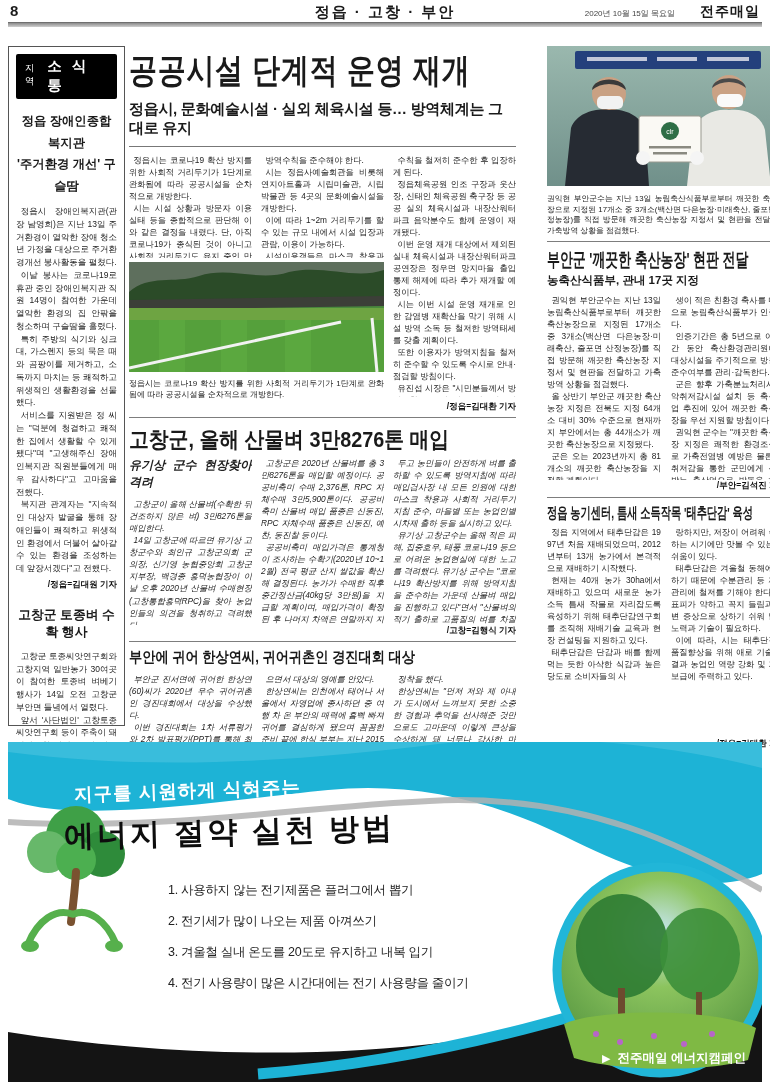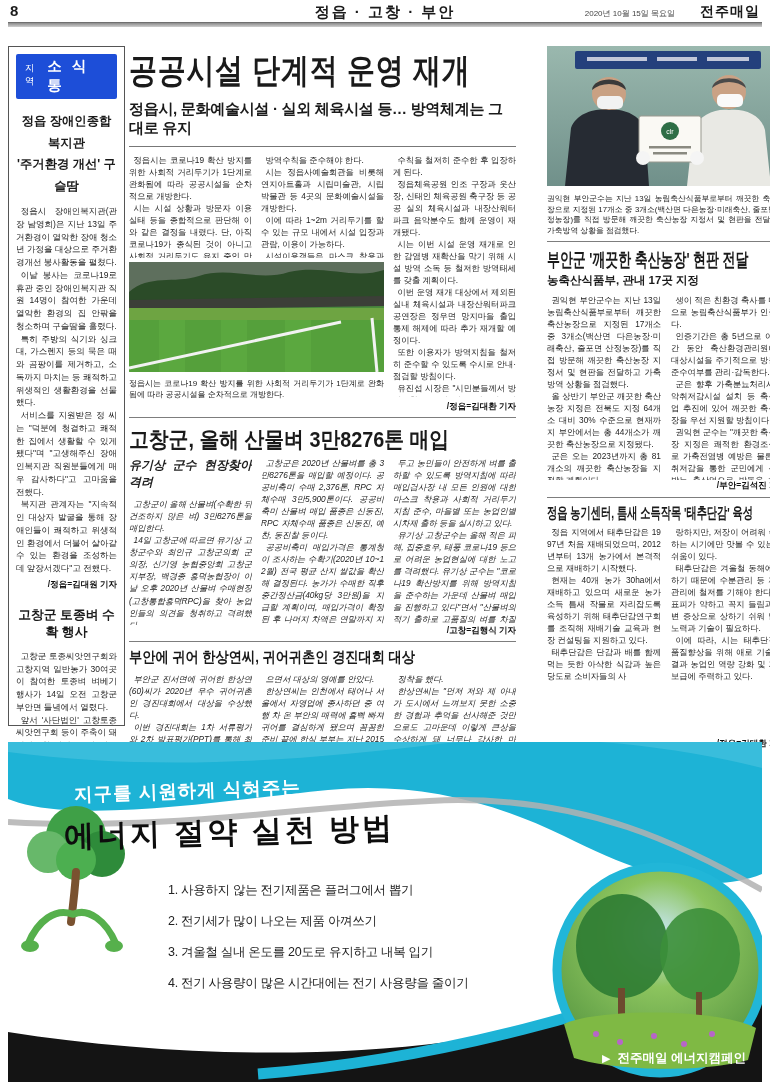--- a/index.html
+++ b/index.html
@@ -14,21 +14,21 @@
   .hdr-rule{position:absolute;left:8px;right:8px;top:22px;height:4px;background:linear-gradient(#8a8a8a,#cfcfcf);border-top:1px solid #6f6f6f;}
   
   .body-txt{font-size:8.3px;line-height:1.45;text-align:justify;word-break:break-all;color:#222;overflow:hidden;}
   .para{text-indent:.55em;}
   .byline{font-size:8.5px;font-weight:bold;text-align:right;color:#111;}
   .rule{border-top:1px solid #7d7d7d;}
   .cols{display:flex;}
   .condensed{transform-origin:0 50%;white-space:nowrap;display:inline-block;}
   
   #sidebar{position:absolute;left:8px;top:46px;width:117px;height:680px;border:1px solid #555;box-sizing:border-box;padding:7px 7px;background:#fff;}
-  .badge{display:inline-flex;align-items:baseline;gap:5px;background:#1d4ed8;color:#fff;padding:3px 9px 4px;border-radius:2px;margin-bottom:12px;}
+  .badge{display:inline-flex;align-items:baseline;gap:5px;background:#000000;color:#fff;padding:3px 9px 4px;border-radius:2px;margin-bottom:12px;}
   .badge-sm{font-size:9.5px;}
   .badge-lg{font-size:14.5px;font-weight:bold;letter-spacing:3px;}
   .sb-title{font-size:12.3px;font-weight:bold;text-align:center;line-height:1.75;margin-bottom:8px;}
   .sb-title2{font-size:12.8px;font-weight:bold;text-align:center;margin:16px 0 9px;}
   #sidebar .body-txt{font-size:8.5px;line-height:1.5;}
   #sidebar .byline{margin-top:4px;}
   
   #main{position:absolute;left:129px;top:46px;width:387px;}
   .lead-headline{font-size:34px;font-weight:900;letter-spacing:1px;height:42px;margin-top:2px;}
   .lead-sub{font-size:15px;font-weight:bold;margin-top:10px;letter-spacing:-0.3px;}
@@ -136,22 +136,22 @@
           <rect x="92" y="58" width="26" height="52" fill="#5fae43" opacity=".6"></rect>
           <rect x="156" y="58" width="26" height="52" fill="#5fae43" opacity=".6"></rect>
           <path d="M0,106 L212,60" stroke="#f2f2f2" stroke-width="3" fill="none"></path>
           <path d="M243,56 L248,110" stroke="#f2f2f2" stroke-width="3" fill="none"></path>
         </svg>
         <div class="caption">정읍시는 코로나19 확산 방지를 위한 사회적 거리두기가 1단계로 완화됨에 따라 공공시설을 순차적으로 개방한다.</div>
       </div>
       <div class="body-txt lead-c3">
           <div class="para">수칙을 철저히 준수한 후 입장하게 된다.</div>
           <div class="para">정읍체육공원 인조 구장과 웃산장, 신태인 체육공원 축구장 등 공공 실외 체육시설과 내장산워터파크 음악분수도 함께 운영이 재개됐다.</div>
+          <div class="para">이번 운영 재개 대상에서 제외된 실내 체육시설과 내장산워터파크 공연장은 정우면 망지마을 출입 통제 해제에 따라 추가 재개할 예정이다.</div>
           <div class="para">시는 이번 시설 운영 재개로 인한 감염병 재확산을 막기 위해 시설 방역 소독 등 철저한 방역태세를 갖출 계획이다.</div>
-          <div class="para">이번 운영 재개 대상에서 제외된 실내 체육시설과 내장산워터파크 공연장은 정우면 망지마을 출입 통제 해제에 따라 추가 재개할 예정이다.</div>
           <div class="para">또한 이용자가 방역지침을 철저히 준수할 수 있도록 수시로 안내·점검할 방침이다.</div>
           <div class="para">유진섭 시장은 "시민분들께서 방역수칙 준수에 적극 협조해주신 덕분에 공공시설을 재개할 수 있었다"며 "끊임없는 소독 방역으로 문화·체육시설 및 관광시설 운영에 차질이 없도록 만전을 기하겠다"고 말했다.</div>
         </div>
     </div>
     <div class="byline">/정읍=김대환 기자</div>
     <div class="rule" style="margin-top:4px;"></div>
 
     <div class="art-headline" style="font-size:22px;">
       <span class="condensed" style="transform:scaleX(.9);">고창군, 올해 산물벼 3만8276톤 매입</span>
     </div>

